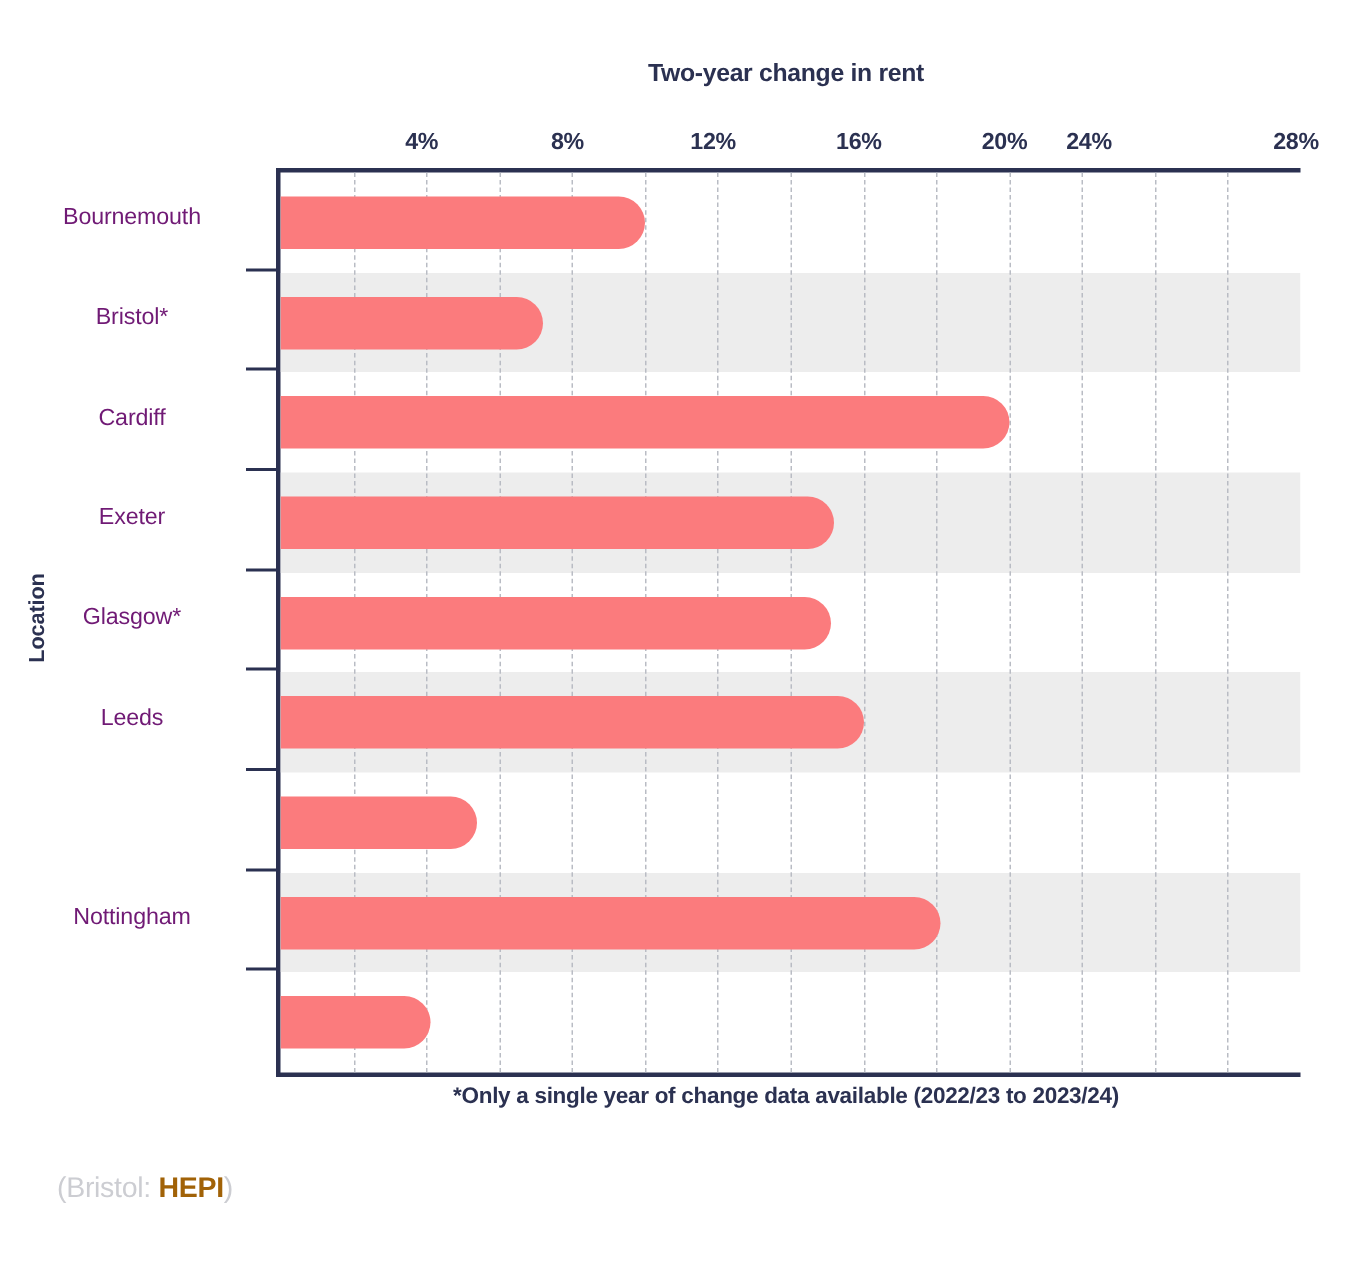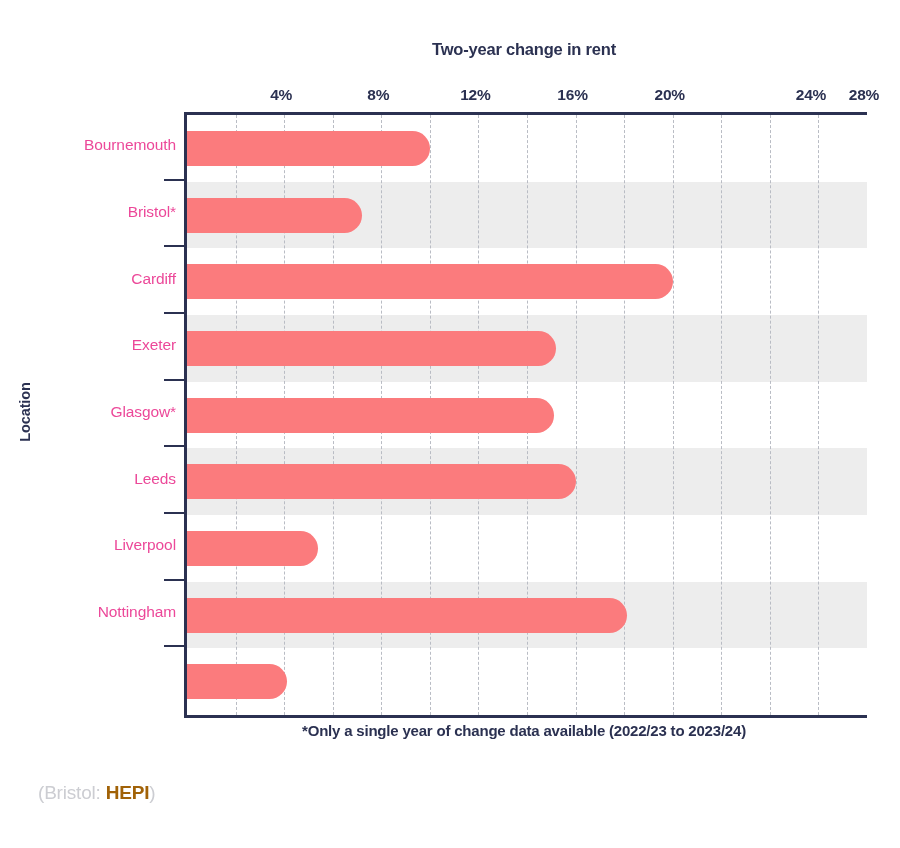--- a/index.html
+++ b/index.html
@@ -93,23 +93,23 @@
     background: #fb7b7d;
     border-radius: 0 18px 18px 0;
     left: 0;
   }
 
   
   .ycat-label {
     position: absolute;
     right: 902px;
     transform: translateY(-50%);
-    text-align: right;
+    text-align: center;
     font-size: 15.5px;
-    color: #ec4899;
+    color: #701a75;
     white-space: nowrap;
     letter-spacing: -0.1px;
   }
   .ycat-wrap { position: absolute; left: 0; top: 112px; width: 900px; height: 600px; }
   .ycat-label { right: auto; left: 0; width: 176px; }
 
   .ytick {
     position: absolute;
     left: 164px;
     width: 20px;
@@ -147,21 +147,21 @@
 <div id="page">
 
   <div class="chart-title">Two-year change in rent</div>
 
   <div class="xaxis-labels">
       <div class="xtick-label" style="left: 281.143px;">4%</div>
       <div class="xtick-label" style="left: 378.286px;">8%</div>
       <div class="xtick-label" style="left: 475.429px;">12%</div>
       <div class="xtick-label" style="left: 572.571px;">16%</div>
       <div class="xtick-label" style="left: 669.714px;">20%</div>
-      <div class="xtick-label" style="left: 811px;">24%</div>
+      <div class="xtick-label" style="left: 726px;">24%</div>
       <div class="xtick-label" style="left: 864px;">28%</div>
     </div>
 
   <div class="yaxis-title">Location</div>
 
   <div class="plot-area">
     <div class="plot-inner">
       <div id="bands">
           <div class="row-band" style="top: 66.6667px; height: 66.6667px;"></div>
           <div class="row-band" style="top: 200px; height: 66.6667px;"></div>
@@ -203,21 +203,20 @@
       <div class="ycat-label" style="top: 100px;">Bristol*</div>
       <div class="ytick" style="top: 133.333px;"></div>
       <div class="ycat-label" style="top: 166.667px;">Cardiff</div>
       <div class="ytick" style="top: 200px;"></div>
       <div class="ycat-label" style="top: 233.333px;">Exeter</div>
       <div class="ytick" style="top: 266.667px;"></div>
       <div class="ycat-label" style="top: 300px;">Glasgow*</div>
       <div class="ytick" style="top: 333.333px;"></div>
       <div class="ycat-label" style="top: 366.667px;">Leeds</div>
       <div class="ytick" style="top: 400px;"></div>
-      <div class="ycat-label" style="top: 433.333px;">Liverpool</div>
       <div class="ytick" style="top: 466.667px;"></div>
       <div class="ycat-label" style="top: 500px;">Nottingham</div>
       <div class="ytick" style="top: 533.333px;"></div>
     </div>
 
   <div class="footnote">*Only a single year of change data available (2022/23 to 2023/24)</div>
 
   <div class="source">
     <span>(Bristol: </span><b>HEPI</b><span>)</span>
   </div>

